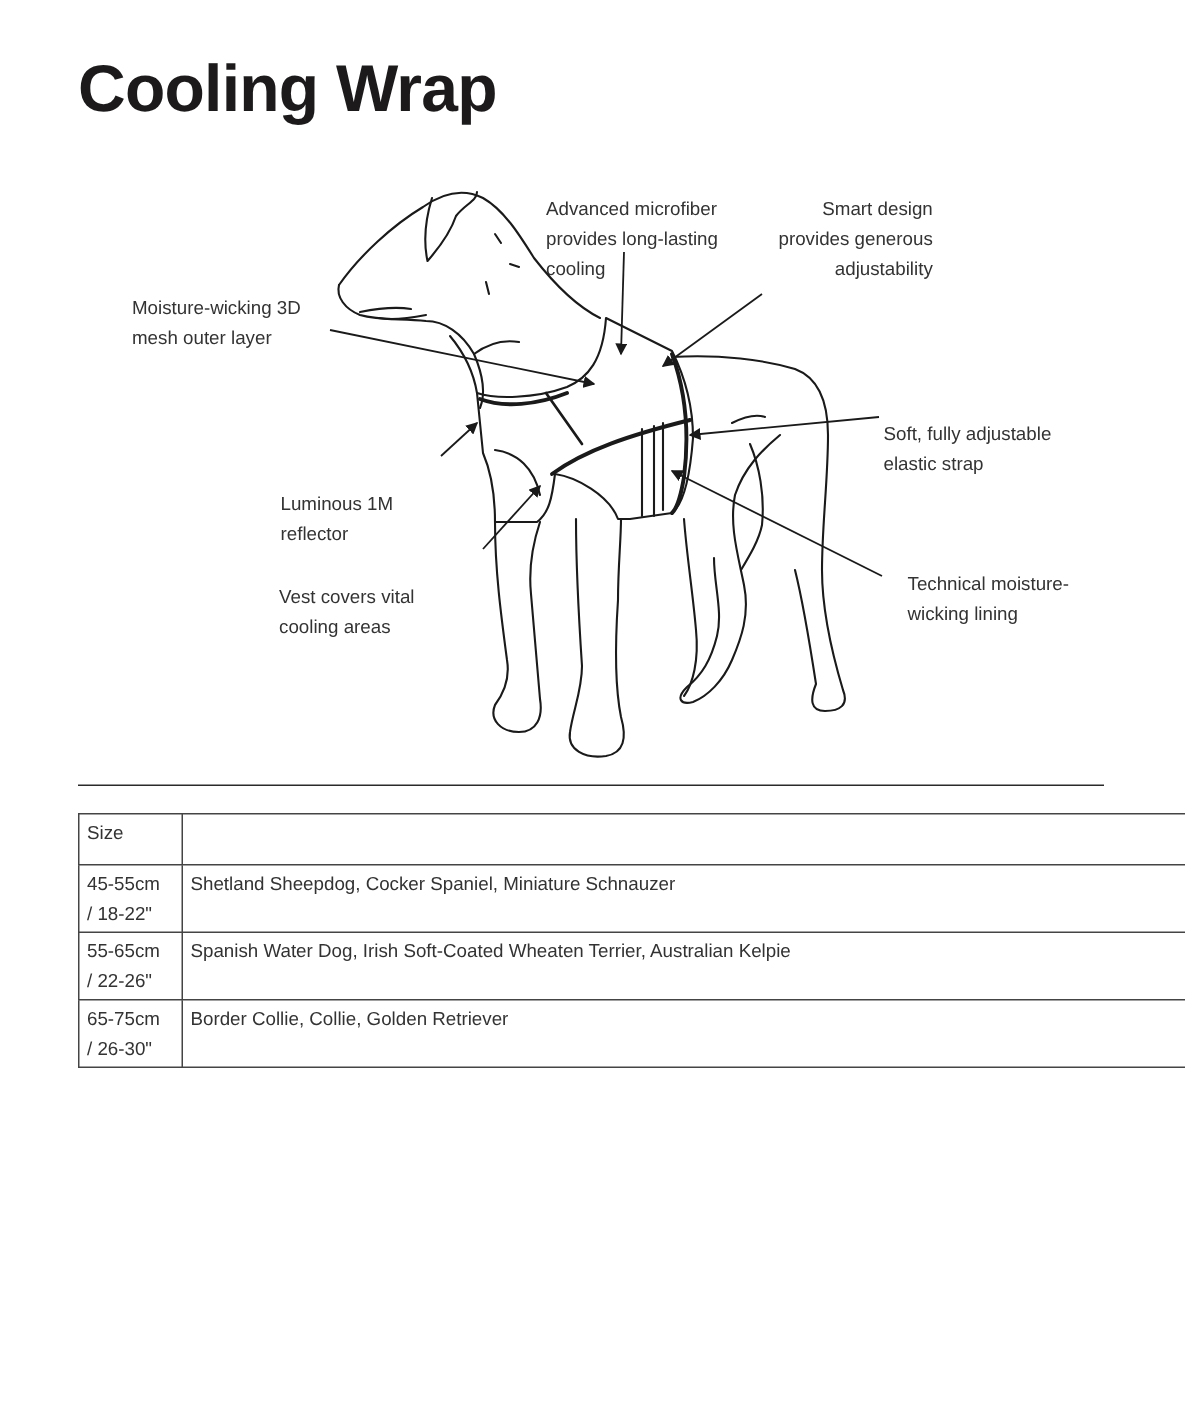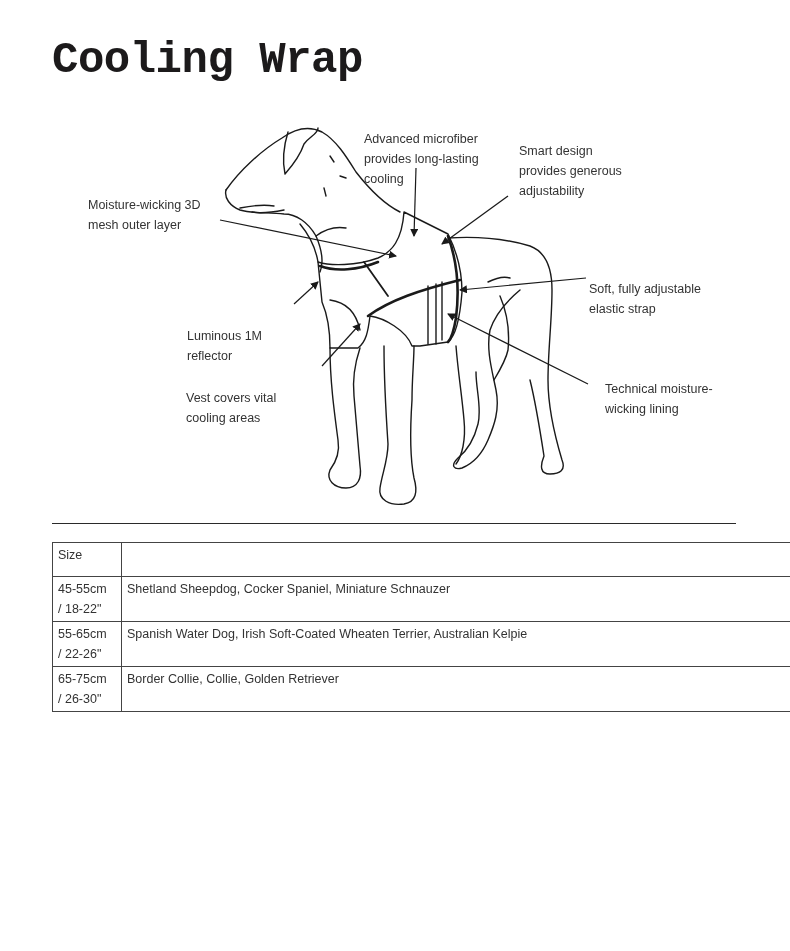--- a/index.html
+++ b/index.html
@@ -1,40 +1,40 @@
 <!DOCTYPE html>
 <html><head>
 <meta charset="utf-8">
 <style>
   html, body { margin: 0; padding: 0; background: #ffffff; }
   body { width: 790px; height: 951px; position: relative; overflow: hidden;
          font-family: "Liberation Sans", sans-serif; color: #2a2a2a; }
   .title { position: absolute; left: 52px; top: 38px; margin: 0;
-           font-family: Liberation Mono, monospace; font-weight: bold;
+           font-family: Liberation Sans, sans-serif; font-weight: bold;
            font-size: 44px; letter-spacing: -0.5px; color: #1c1a1b; line-height: 1; }
   .callout { position: absolute; font-size: 12.5px; line-height: 20px; color: #333; white-space: pre-line; margin-top: 24px; }
   svg.diagram { position: absolute; left: 0; top: 0; }
   .rule { position: absolute; left: 52px; top: 523px; width: 684px; height: 0;
           border-top: 1.5px solid #2a2a2a; }
   table.sizes { position: absolute; left: 52px; top: 542px; width: 760px;
                 border-collapse: collapse; font-size: 12.5px; color: #333; }
   table.sizes td { border: 1.5px solid #444; vertical-align: top; padding: 2px 5px;
                    line-height: 20px; height: 36px; }
   table.sizes td.size { width: 58px; }
   table.sizes tr.head td { height: 29px; }
 </style>
 </head>
 <body>
 
 <h1 class="title">Cooling Wrap</h1>
 
 <div class="callout" style="left:364px; top:105px;">Advanced microfiber
 provides long-lasting
 cooling</div>
-<div class="callout" style="left:519px; top:117px;">Smart design
+<div class="callout" style="left:519px; top:105px;text-align:right;">Smart design
 provides generous
 adjustability</div>
 <div class="callout" style="left:88px; top:171px;">Moisture-wicking 3D
 mesh outer layer</div>
 <div class="callout" style="left:589px; top:255px;">Soft, fully adjustable
 elastic strap</div>
 <div class="callout" style="left:187px; top:302px;">Luminous 1M
 reflector</div>
 <div class="callout" style="left:186px; top:364px;">Vest covers vital
 cooling areas</div>

